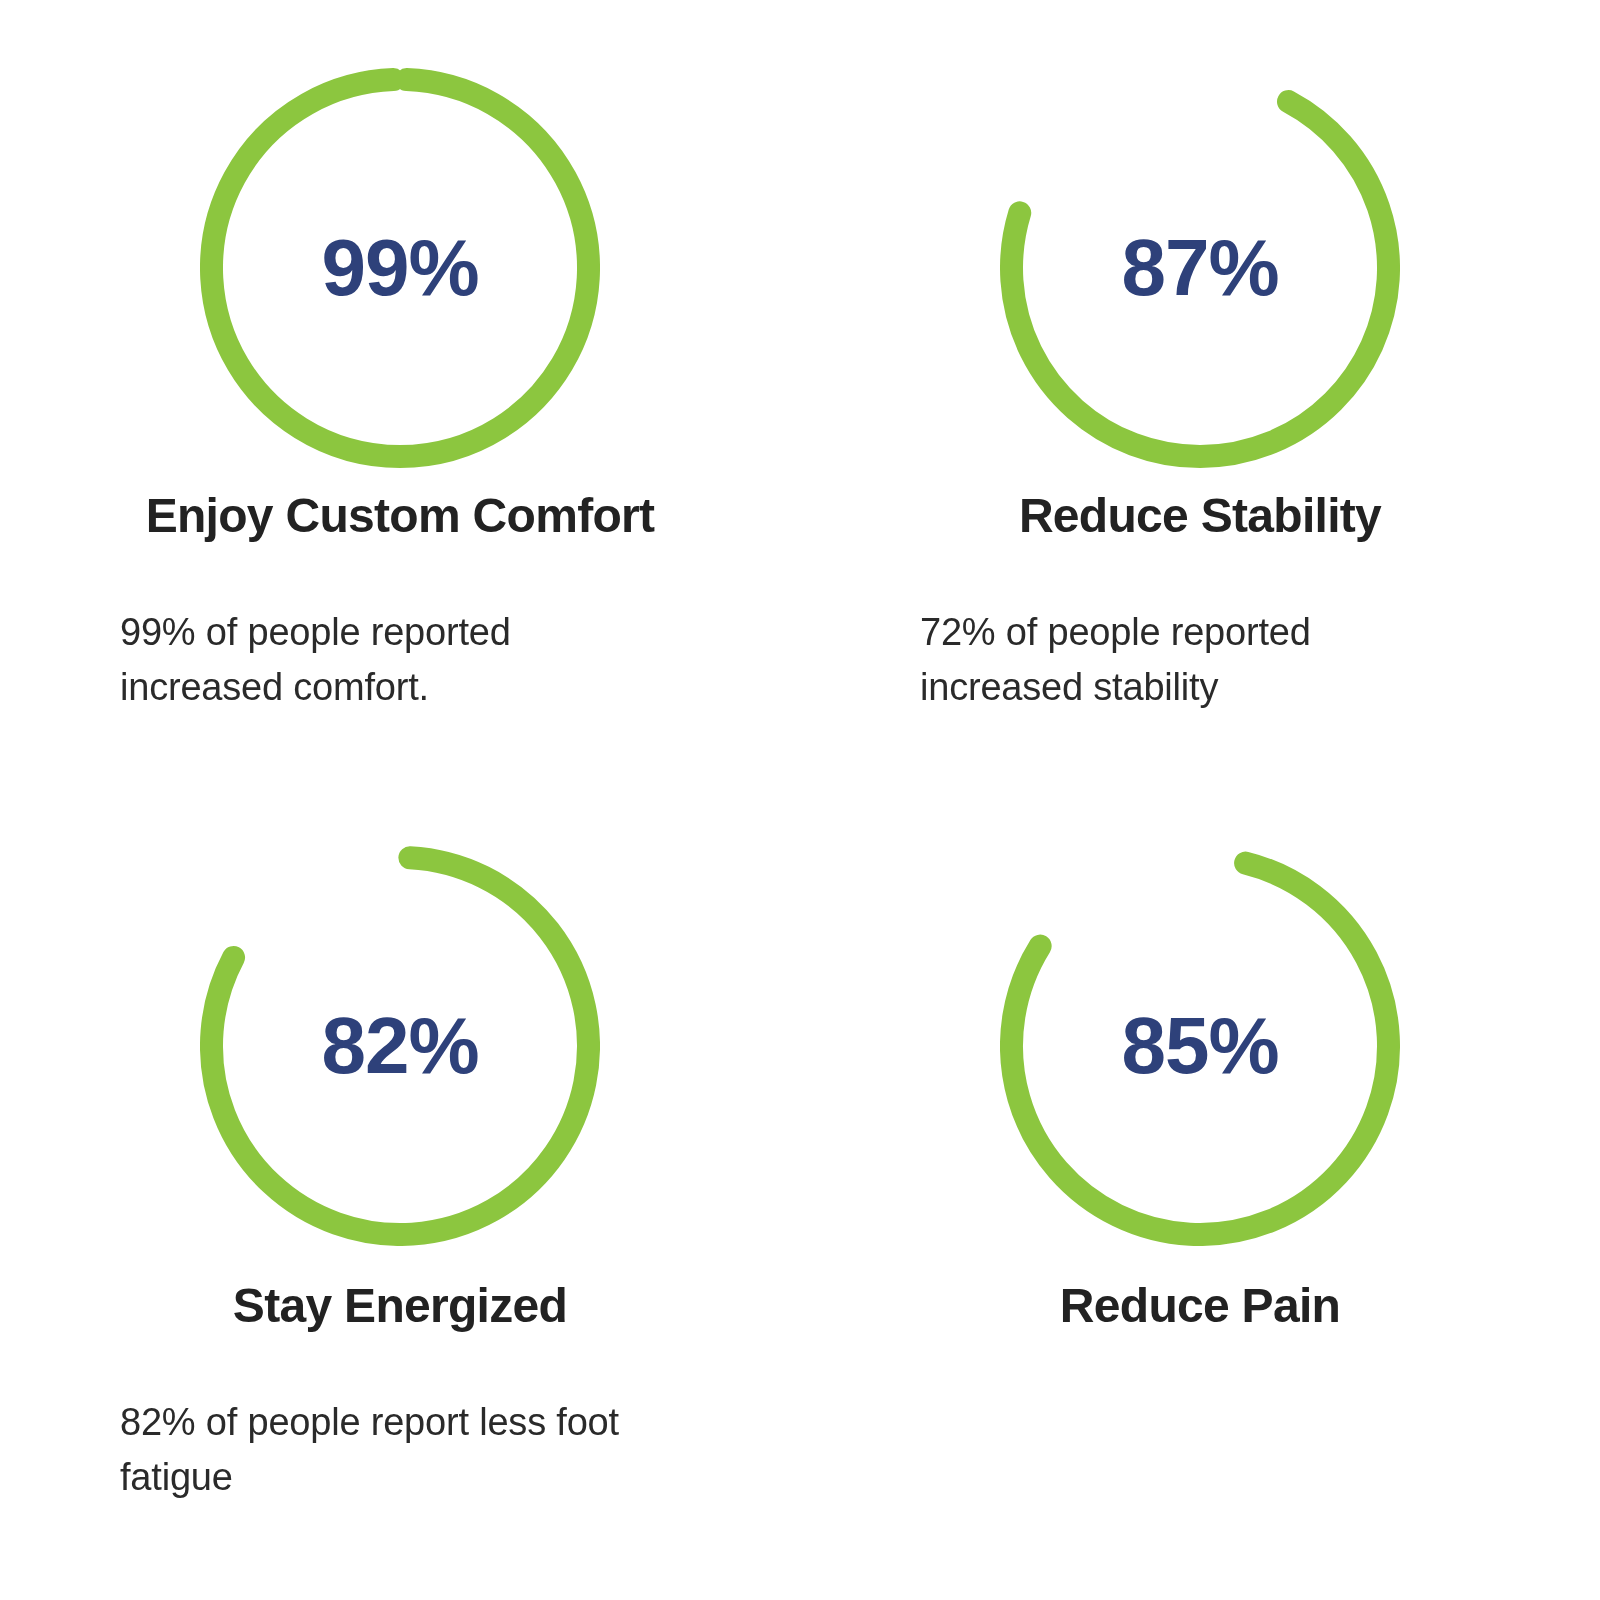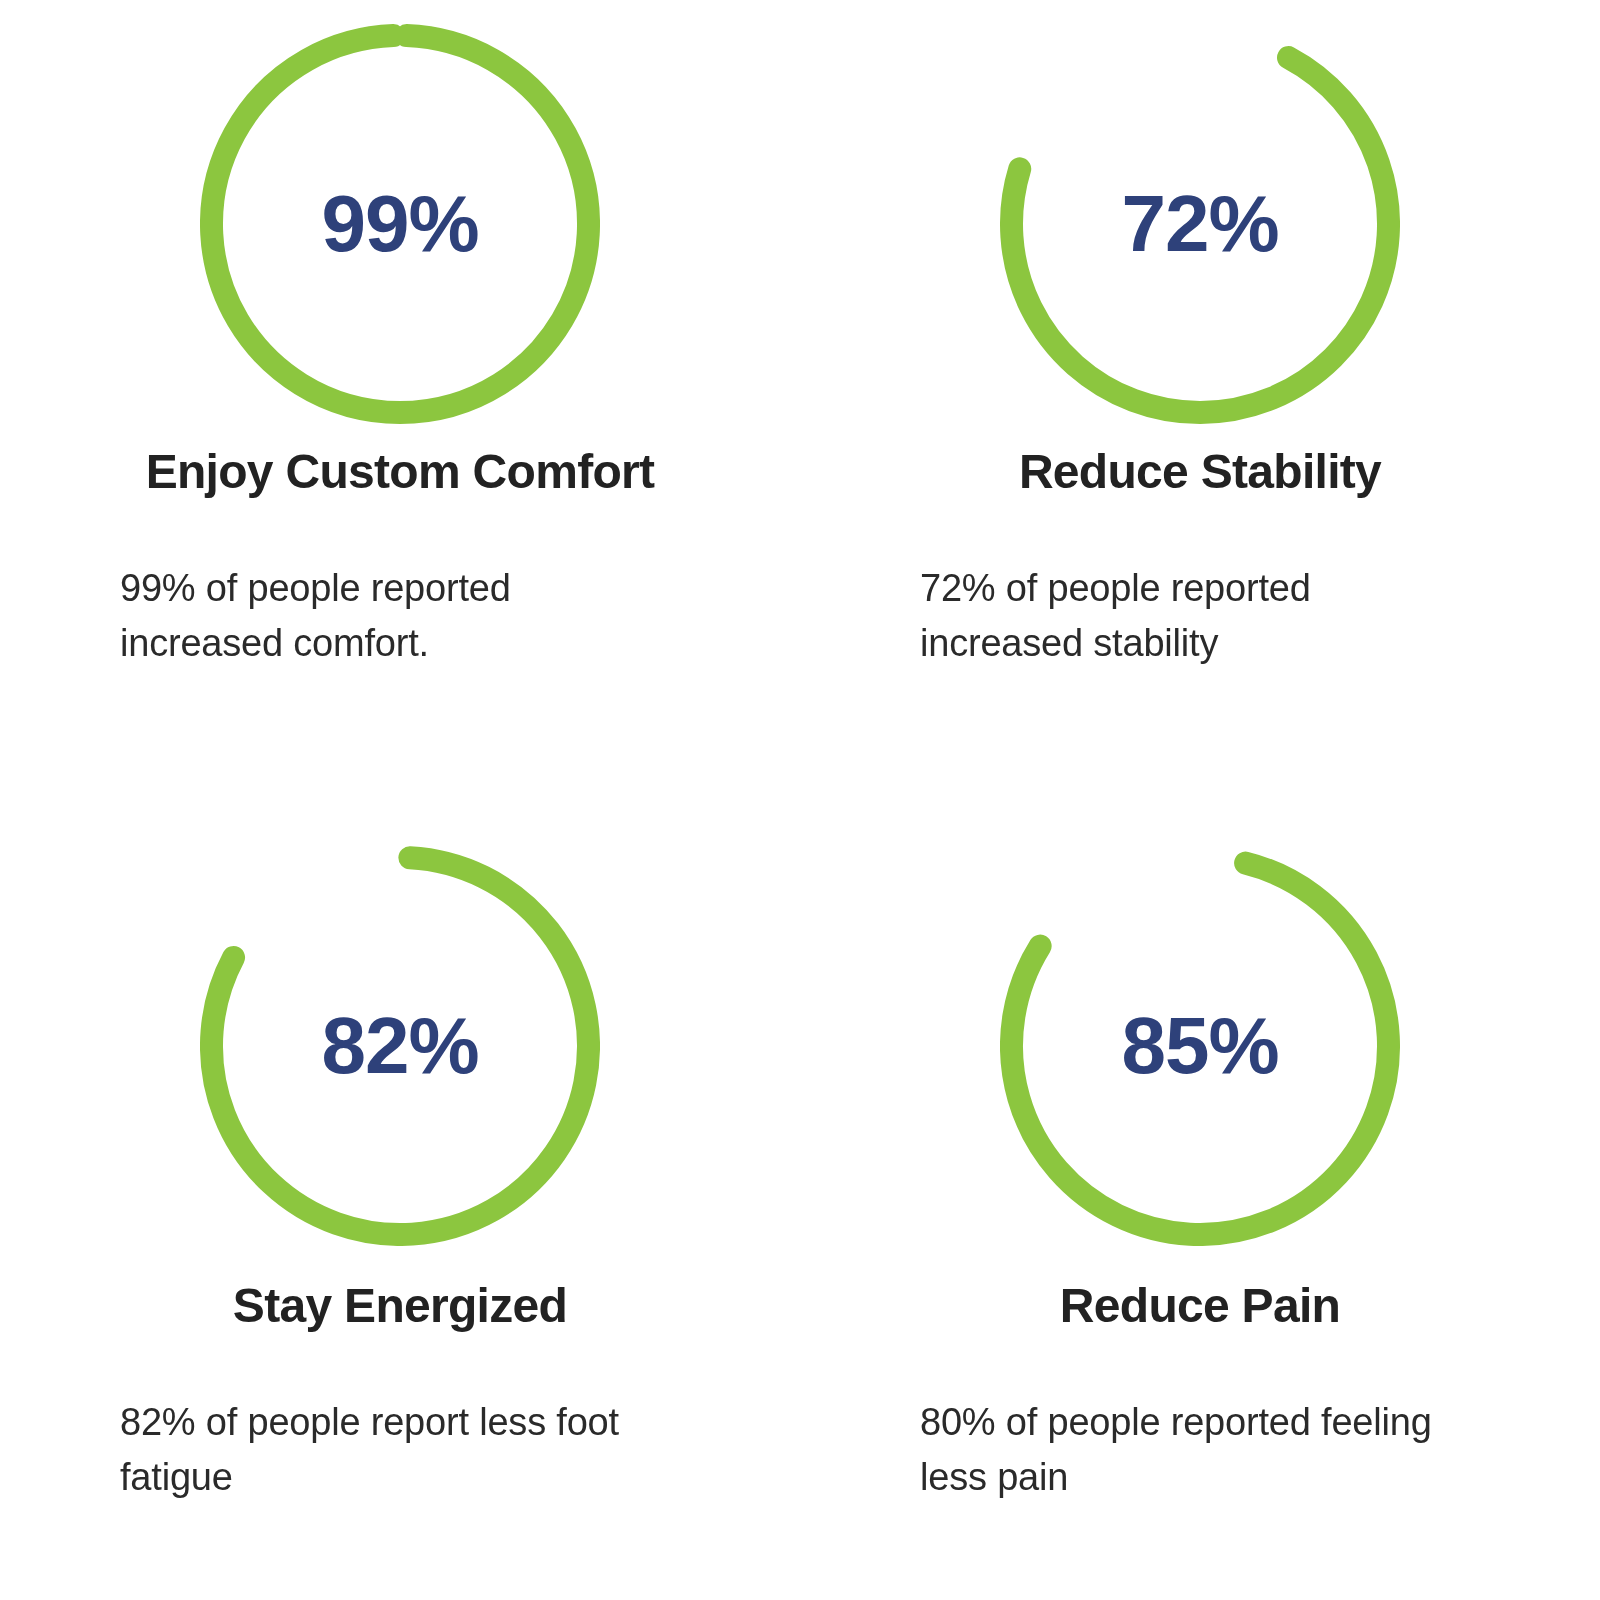--- a/index.html
+++ b/index.html
@@ -26,21 +26,21 @@
 
   .stat-card {
     position: relative;
     display: flex;
     flex-direction: column;
     align-items: center;
     box-sizing: border-box;
   }
 
   
-  .stat-card.row1 { padding-top: 24px; }
+  .stat-card.row1 { padding-top: 68px; }
   .stat-card.row2 { padding-top: 46px; }
 
   .donut-wrap {
     position: relative;
     width: 400px;
     height: 400px;
     flex: none;
   }
   .donut-wrap svg {
     display: block;
@@ -100,21 +100,21 @@
     </div>
     <div class="stat-title">Enjoy Custom Comfort</div>
     <div class="stat-desc">99% of people reported increased comfort.</div>
   </div>
 
   <div class="stat-card row1">
     <div class="donut-wrap">
       <svg viewBox="0 0 400 400">
         <path id="arc-1" fill="none" stroke="#8CC63F" stroke-width="23" stroke-linecap="round" d="M 288.50 33.56 A 188.5 188.5 0 1 1 19.74 144.89"></path>
       </svg>
-      <div class="donut-value">72%</div>
+      <div class="donut-value">87%</div>
     </div>
     <div class="stat-title">Reduce Stability</div>
     <div class="stat-desc">72% of people reported increased stability</div>
   </div>
 
   <div class="stat-card row2">
     <div class="donut-wrap">
       <svg viewBox="0 0 400 400">
         <path id="arc-2" fill="none" stroke="#8CC63F" stroke-width="23" stroke-linecap="round" d="M 209.87 11.76 A 188.5 188.5 0 1 1 33.56 111.50"></path>
       </svg>
@@ -125,16 +125,15 @@
   </div>
 
   <div class="stat-card row2">
     <div class="donut-wrap">
       <svg viewBox="0 0 400 400">
         <path id="arc-3" fill="none" stroke="#8CC63F" stroke-width="23" stroke-linecap="round" d="M 245.60 17.10 A 188.5 188.5 0 1 1 40.14 100.11"></path>
       </svg>
       <div class="donut-value">85%</div>
     </div>
     <div class="stat-title">Reduce Pain</div>
-    <div class="stat-desc">80% of people reported feeling less pain</div>
   </div>
 
 </div>
 
 </body></html>

